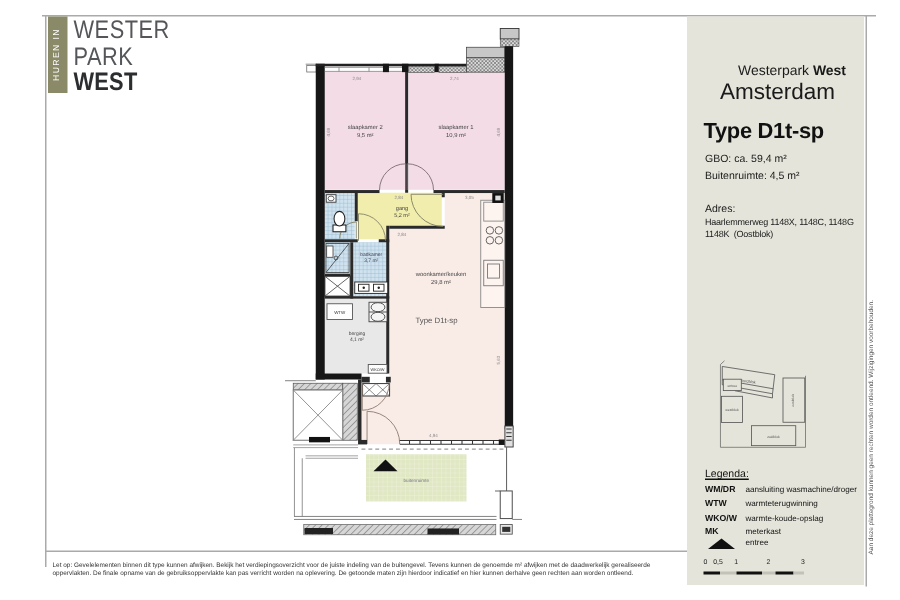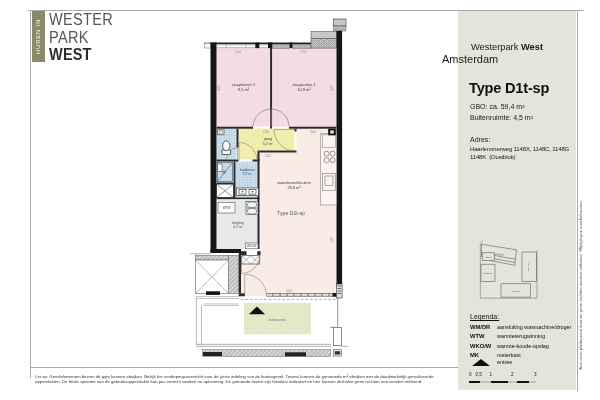--- a/index.html
+++ b/index.html
@@ -17,23 +17,23 @@
 <div class="abs" style="left:29.5px;top:366.5px;width:429px;height:1px;background:#aaa"></div>
 
 <div class="abs" style="left:32px;top:11px;width:13px;height:51px;background:#8a8a68"></div>
 
 <div class="abs" style="left:32px;top:11px;width:13px;height:51px;color:#fff;font-size:5.8px;letter-spacing:0.9px;writing-mode:vertical-rl;transform:rotate(180deg);text-align:center;line-height:13px">HUREN IN</div>
 
 <div class="abs" style="left:48.5px;top:11.4px;font-size:16.9px;line-height:17.5px;letter-spacing:0.4px;color:#55565a;transform:scale(0.86,1);transform-origin:0 0">WESTER<br>PARK<br><span style="font-weight:bold;color:#2b2d2f;letter-spacing:0.2px">WEST</span></div>
 
 <div class="abs" style="left:458px;top:10.5px;width:117.5px;height:379.5px;background:#e4e4da"></div>
 
-<div class="abs" style="left:471px;top:41.5px;font-size:9.3px;color:#1a1a1a">Westerpark <b>West</b></div>
-
-<div class="abs" style="left:442px;top:52.5px;font-size:11px;color:#1a1a1a">Amsterdam</div>
+<div class="abs" style="left:492px;top:41.5px;font-size:9.3px;color:#1a1a1a">Westerpark <b>West</b></div>
+
+<div class="abs" style="left:480px;top:52.5px;font-size:15px;color:#1a1a1a">Amsterdam</div>
 
 <div class="abs" style="left:469px;top:80px;font-size:14.6px;font-weight:bold;color:#111;letter-spacing:-0.2px">Type D1t-sp</div>
 
 <div class="abs" style="left:470px;top:102.5px;font-size:7px;color:#1a1a1a">GBO: ca. 59,4 m²</div>
 
 <div class="abs" style="left:470px;top:114px;font-size:7px;color:#1a1a1a">Buitenruimte: 4,5 m²</div>
 
 <div class="abs" style="left:470px;top:136px;font-size:7px;color:#1a1a1a">Adres:</div>
 
 <div class="abs" style="left:470px;top:144.5px;font-size:6px;line-height:8.2px;letter-spacing:-0.15px;color:#1a1a1a;white-space:nowrap">Haarlemmerweg 1148X, 1148C, 1148G<br>1148K&nbsp; (Oostblok)</div>

